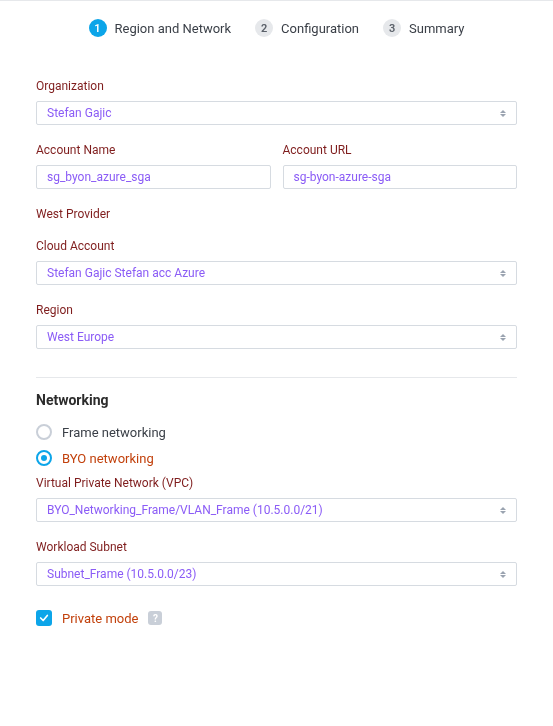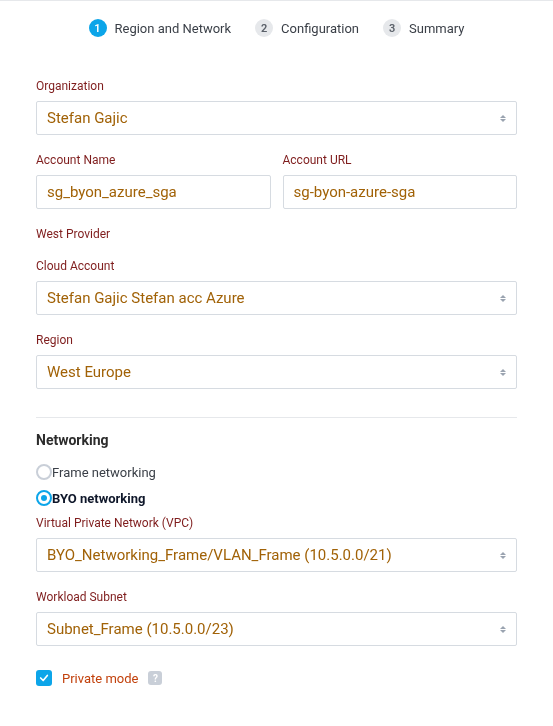--- a/index.html
+++ b/index.html
@@ -46,26 +46,26 @@
     font-size: 12px;
     color: #7f1d1d;
     margin-bottom: 8px;
     display: block;
   }
   .field { margin-top: 18px; }
   .row-2 { display: flex; gap: 12px; }
   .row-2 > .field { flex: 1; }
   .input, .select {
     width: 100%;
-    height: 34px;
+    height: 24px;
     border: 1px solid #d6dbe1;
     border-radius: 2px;
     padding: 0 10px;
-    font-size: 15px;
-    color: #a16207;
+    font-size: 12px;
+    color: #8b5cf6;
     background: #ffffff;
     font-family: inherit;
   }
   .input::placeholder { color: #9aa3b0; }
   .select {
     display: flex;
     align-items: center;
     justify-content: space-between;
     cursor: pointer;
     user-select: none;
@@ -90,40 +90,41 @@
   }
   .section-title {
     font-size: 14px;
     font-weight: 700;
     color: #2c2c2c;
     margin-bottom: 16px;
   }
   .radio-row {
     display: flex;
     align-items: center;
+    gap: 10px;
     margin-bottom: 10px;
     cursor: pointer;
   }
   .radio-outer {
     width: 16px; height: 16px;
     border-radius: 50%;
     border: 2px solid #c9cfd8;
     display: flex;
     align-items: center;
     justify-content: center;
   }
   .radio-row.selected .radio-outer { border-color: #0ca5e9; }
   .radio-inner {
     width: 6px; height: 6px;
     border-radius: 50%;
     background: transparent;
   }
   .radio-row.selected .radio-inner { background: #0ca5e9; }
   .radio-label { font-size: 13px; color: #3a3f47; }
-  .radio-row.selected .radio-label { color: #0f172a; font-weight: bold; }
+  .radio-row.selected .radio-label { color: #c2410c; }
   .checkbox-row {
     display: flex;
     align-items: center;
     gap: 10px;
     margin-top: 24px;
   }
   .checkbox {
     width: 16px; height: 16px;
     border-radius: 3px;
     background: #0ca5e9;

